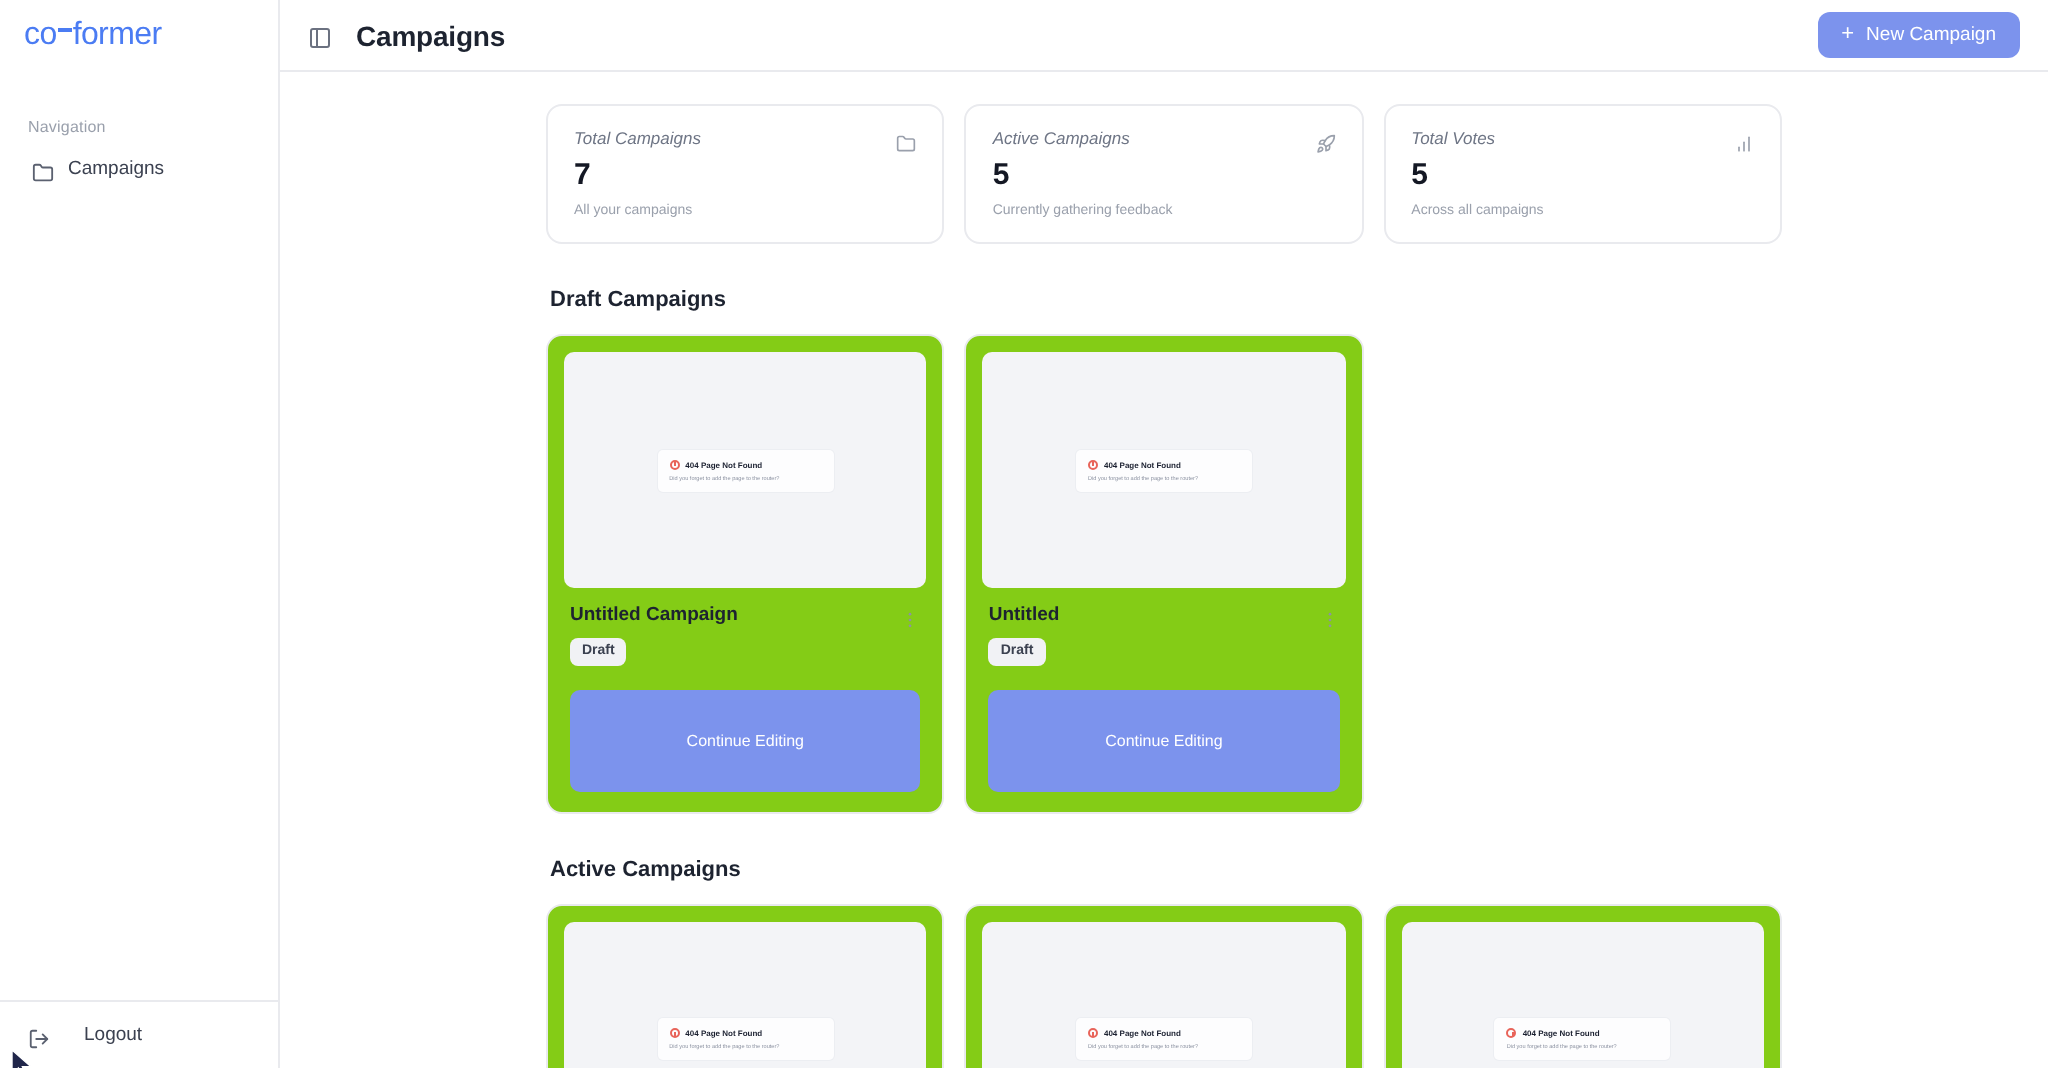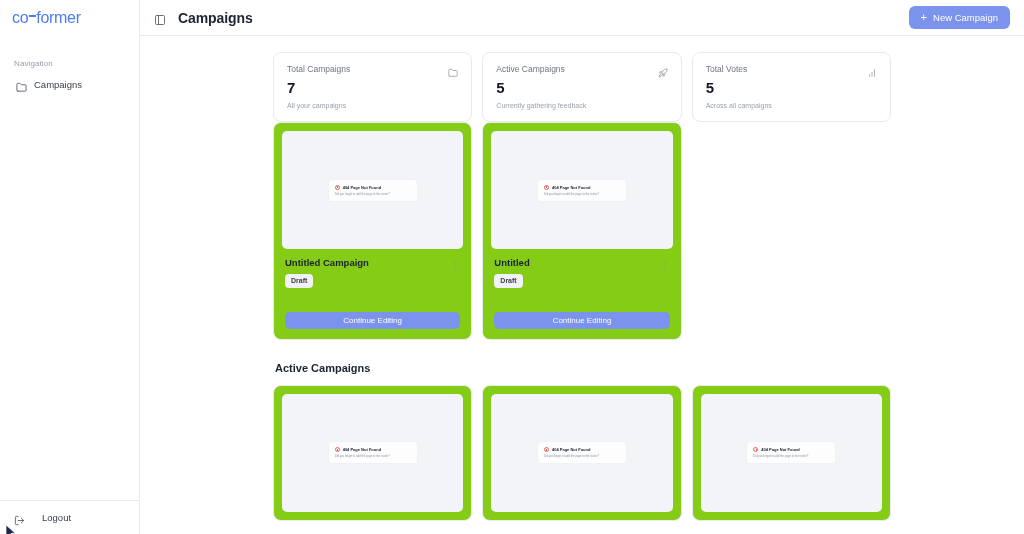--- a/index.html
+++ b/index.html
@@ -75,21 +75,21 @@
   .inner { padding: 0 133px 0 133px; }
 
   
   .stats { display: flex; gap: 10px; }
   .stat-card {
     flex: 1 1 0; background: #ffffff;
     border: 1px solid #e9eaee; border-radius: 8px;
     padding: 11px 13px 12px 13px; min-height: 68px;
   }
   .stat-head { display: flex; align-items: flex-start; justify-content: space-between; }
-  .stat-title { font-size: 8.5px; color: #6e7585; }
+  .stat-title { font-size: 8.5px; color: #6e7585; font-style: italic; }
   .stat-ic { width: 10px; height: 10px; color: #9aa0ac; flex: 0 0 10px; }
   .stat-value { font-size: 15px; font-weight: 700; color: #141824; margin-top: 6px; line-height: 1; }
   .stat-sub { font-size: 7px; color: #9aa0ac; margin-top: 7px; }
 
   
   .section-title {
     font-size: 11px; font-weight: 700; color: #1d2330;
     margin: 22px 0 11px 2px;
   }
   .grid { display: grid; grid-template-columns: repeat(3, 1fr); gap: 10px; }
@@ -127,25 +127,25 @@
   .kebab { width: 10px; height: 10px; color: #8d93a2; flex: 0 0 10px; cursor: pointer; }
 
   .badge-row { display: flex; align-items: center; gap: 7px; margin-top: 6px; }
   .badge {
     font-size: 7px; font-weight: 600; border-radius: 4px;
     padding: 2px 6px; line-height: 1.4;
   }
   .badge.draft { background: #f1f2f5; color: #3b4150; }
 
   .continue-btn {
-    width: 100%; margin-top: 24px;
+    width: 100%; margin-top: 12px;
     background: #7c93ed; color: #ffffff;
     border: none; border-radius: 5px;
     font-size: 8px; font-weight: 500;
-    padding: 4px 0; cursor: pointer;
+    padding: 21px 0; cursor: pointer;
     font-family: "Liberation Sans", sans-serif;
   }
 
   .cursor { position: absolute; left: 5px; top: 524px; width: 12px; height: 16px; pointer-events: none; }
 </style>
 </head>
 <body>
 
 <div class="app">
 
@@ -241,20 +241,21 @@
                     <line x1="6" y1="20" x2="6" y2="16"></line>
                   </svg>
               </span>
             </div>
             <div class="stat-value">5</div>
             <div class="stat-sub">Across all campaigns</div>
           </div>
 
         </section>
 
+        <h2 class="section-title">Draft Campaigns</h2>
         <section class="grid">
 
           <div class="camp-card">
             <div class="thumb">
               <div class="thumb-inner">
                 <div class="thumb-row">
                   <span class="thumb-circle"></span>
                   <span class="thumb-title">404 Page Not Found</span>
                 </div>
                 <div class="thumb-sub">Did you forget to add the page to the router?</div>

